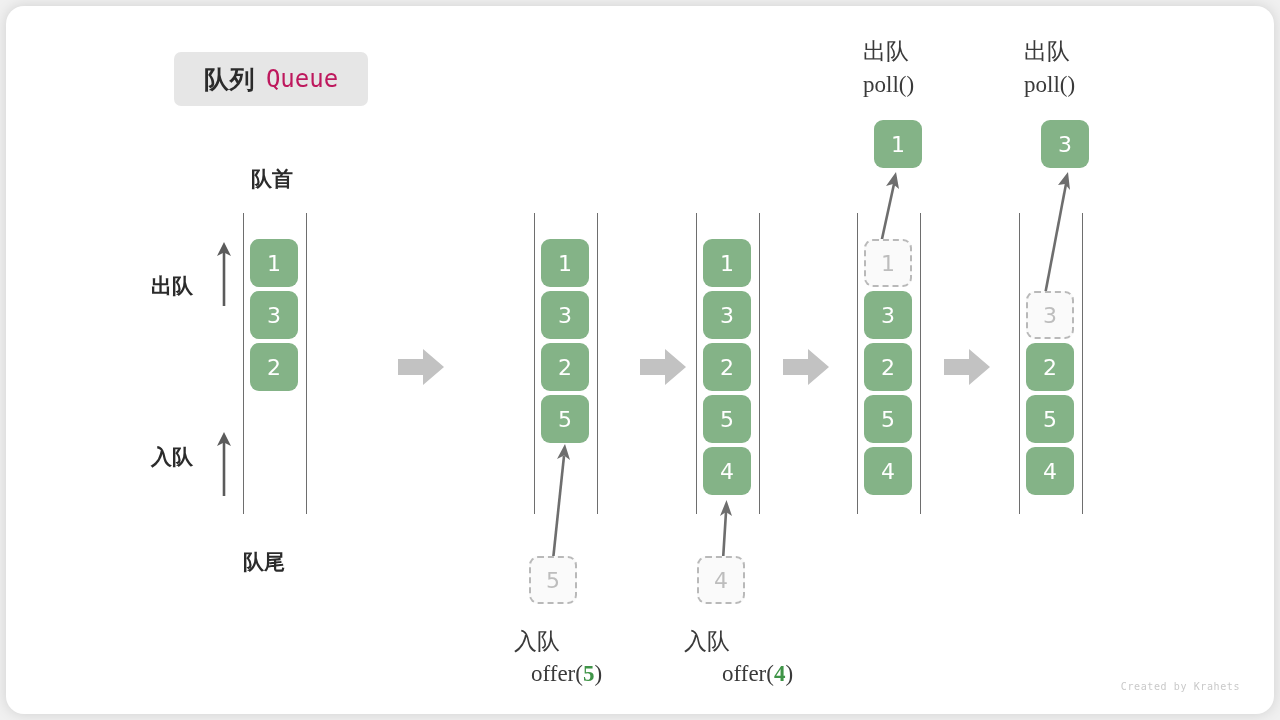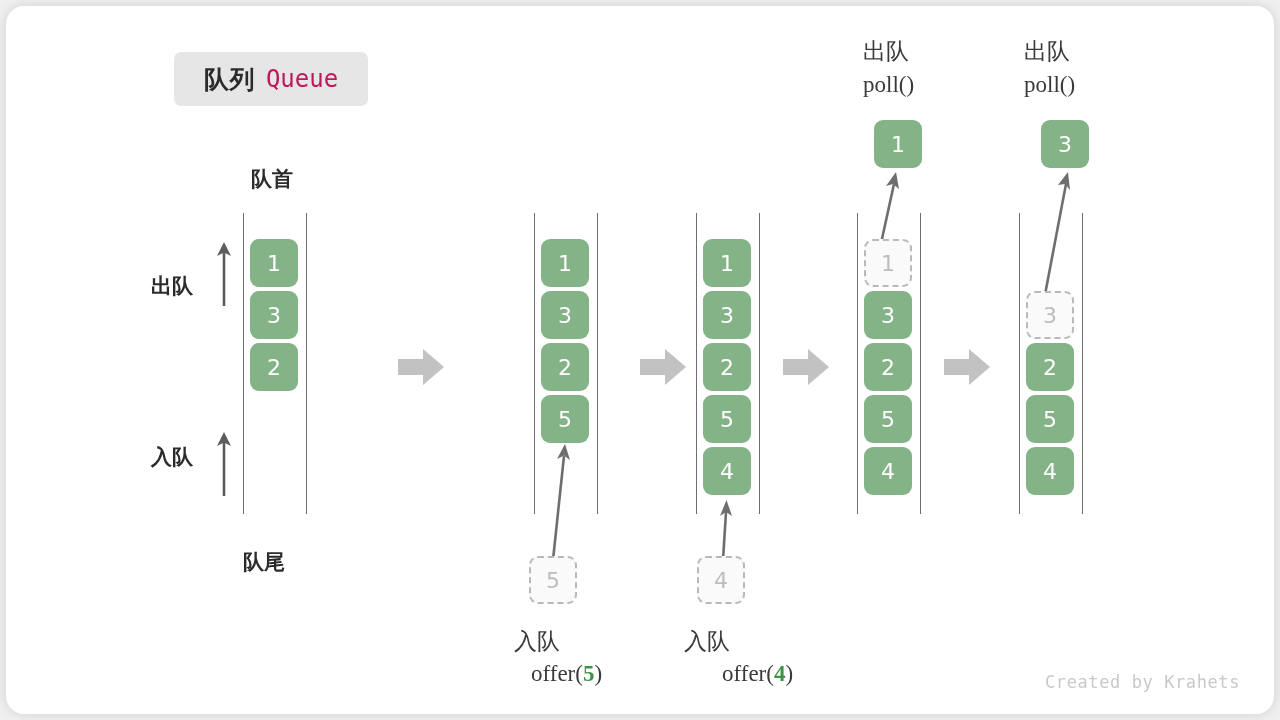--- a/index.html
+++ b/index.html
@@ -112,21 +112,21 @@
   }
 
   
   .step-arrow { width: 46px; height: 40px; }
 
   
   #watermark {
     right: 34px;
     bottom: 22px;
     font-family: "DejaVu Sans Mono", "Liberation Mono", monospace;
-    font-size: 17px;
+    font-size: 10px;
     color: #c9c9c9;
     letter-spacing: 0.6px;
   }
 
   svg { overflow: visible; }
 </style>
 </head>
 <body>
 
 <div id="stage">

